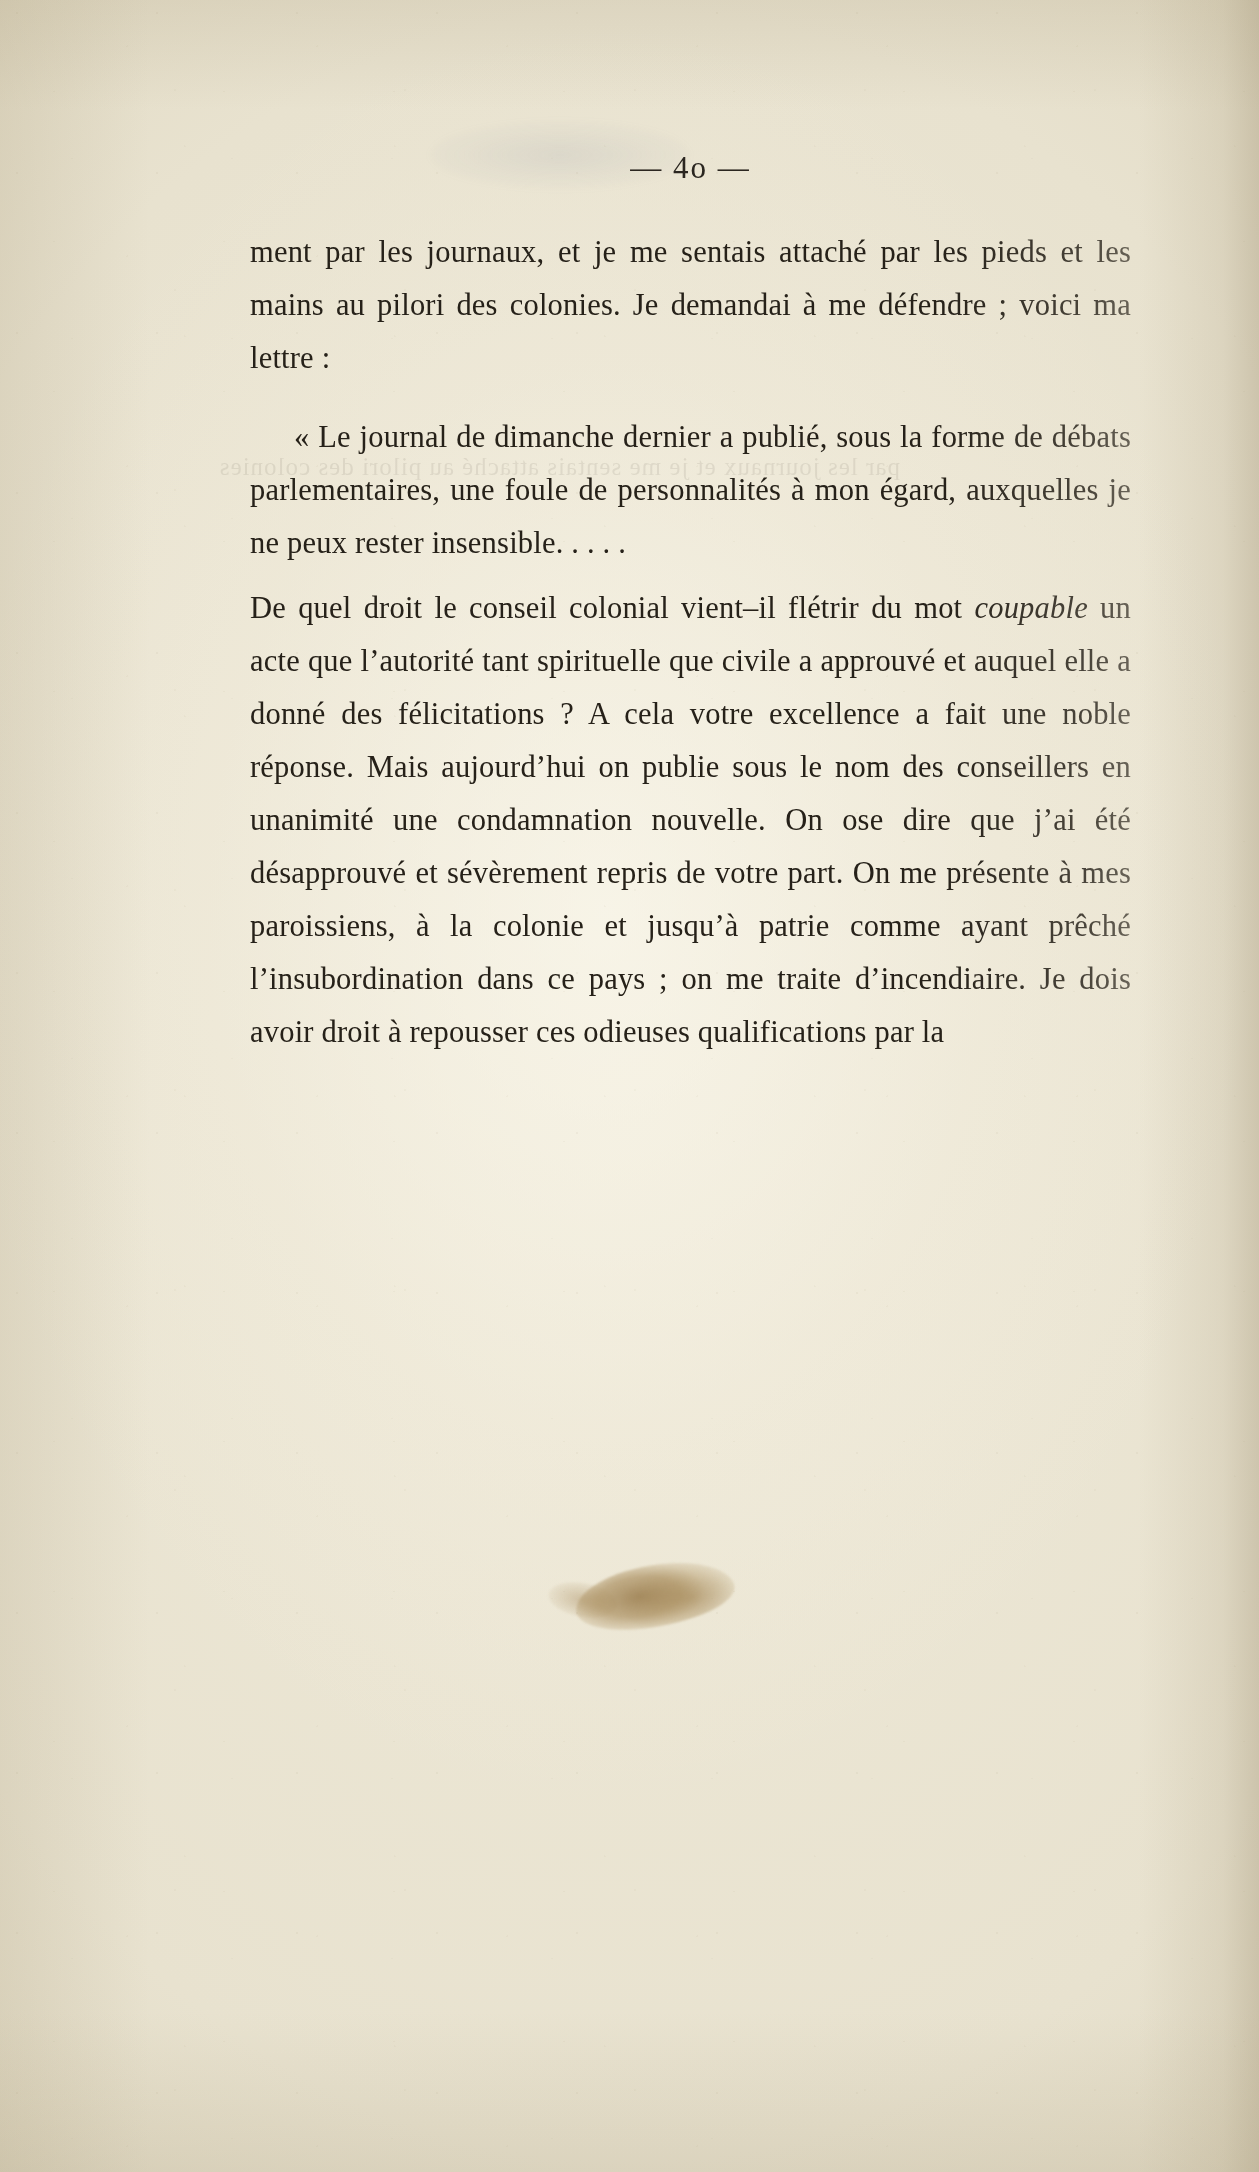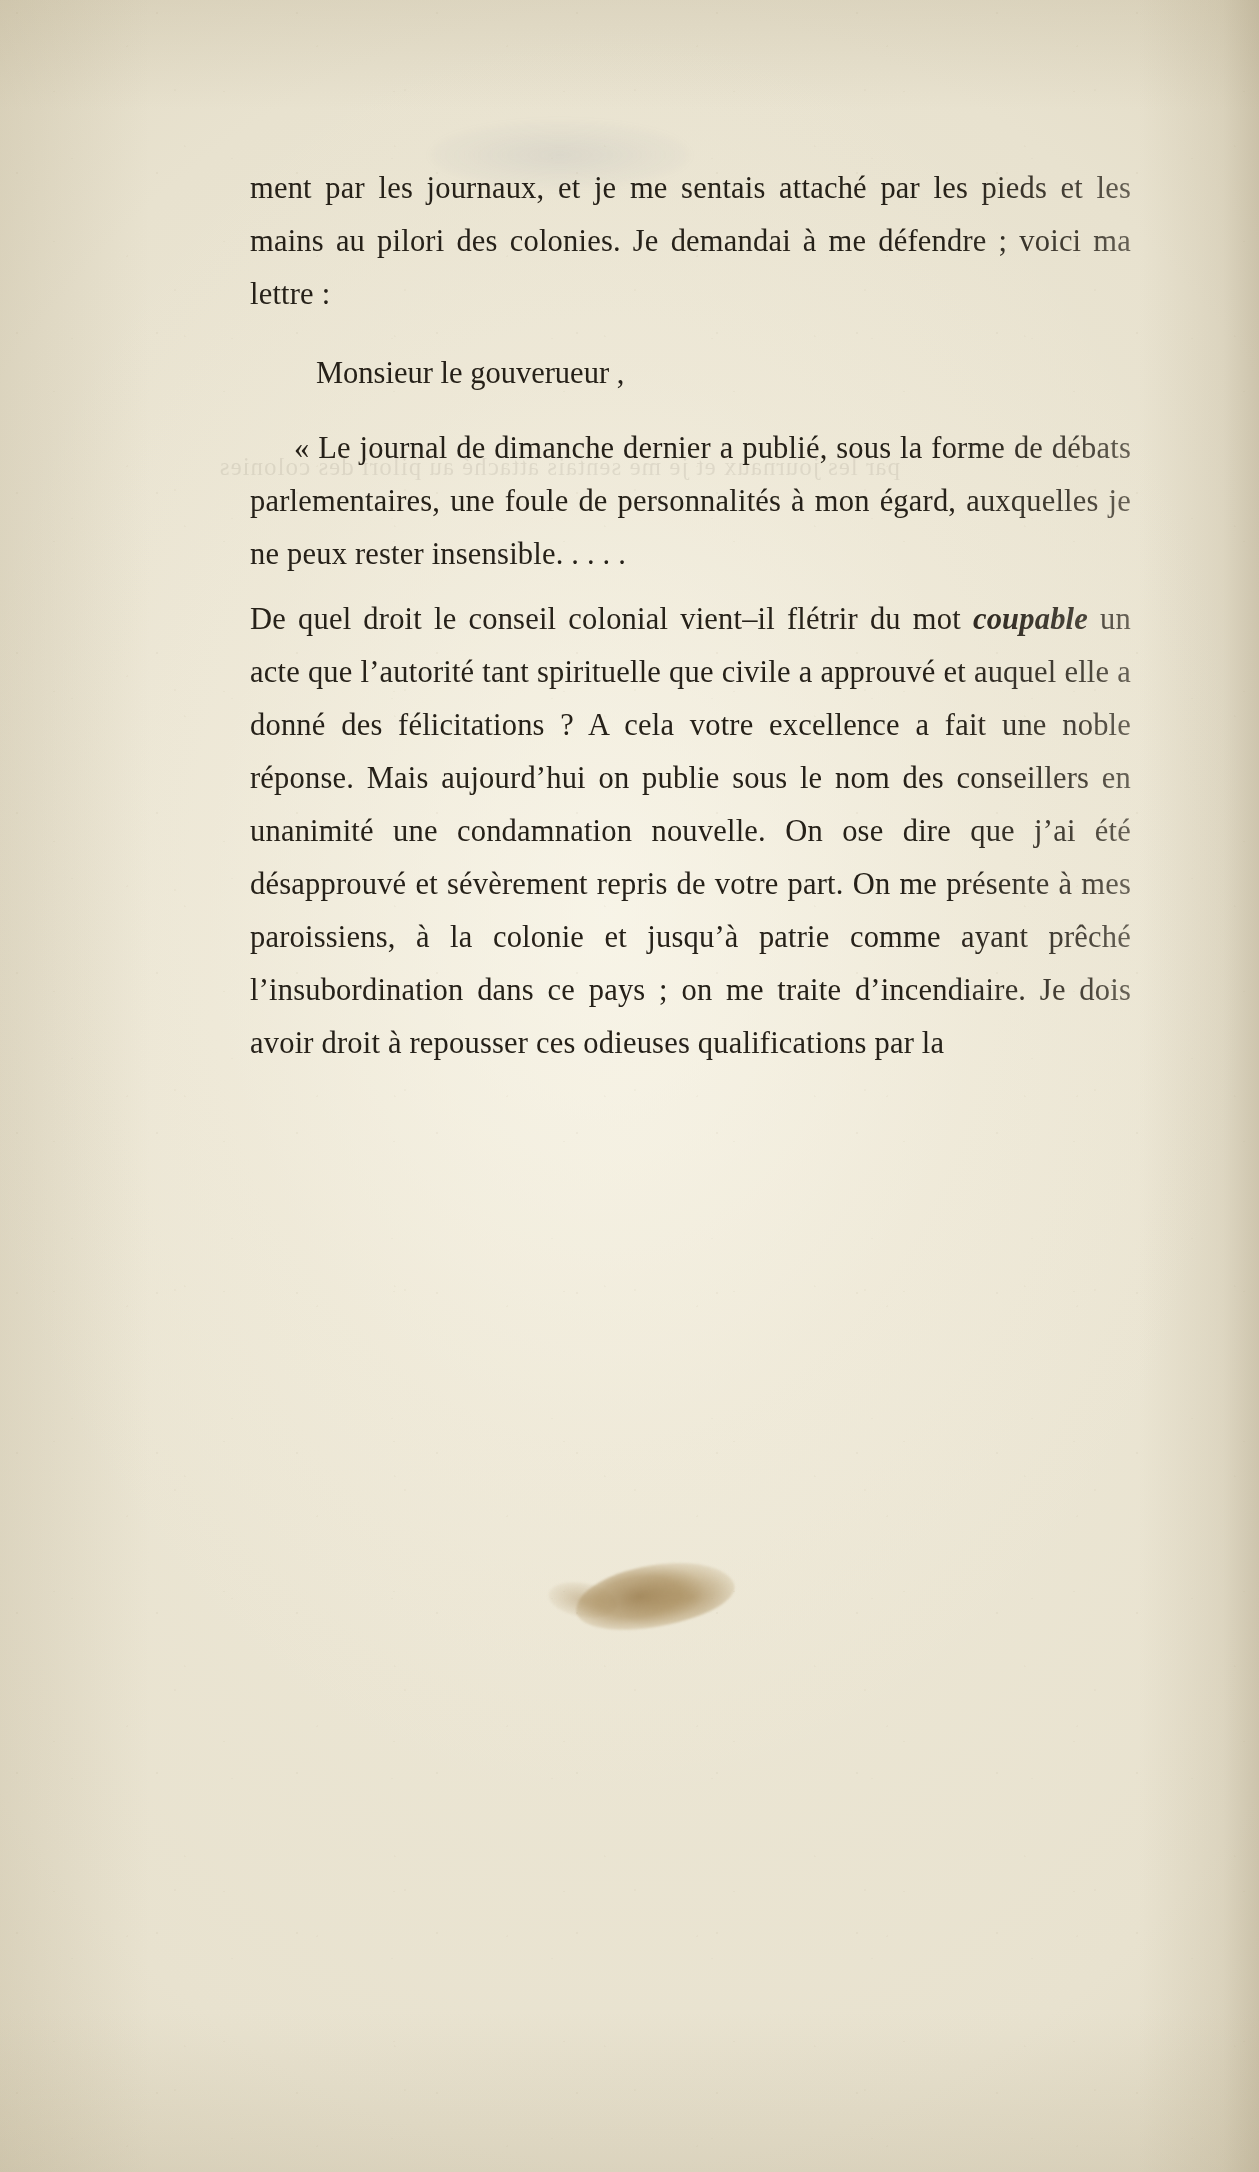--- a/index.html
+++ b/index.html
@@ -89,21 +89,21 @@
   .salutation {
     font-size: 30.5px;
     line-height: 53px;
     margin: 0 0 22px 0;
     padding-left: 78px;
     color: #262119;
   }
 
   .indent-first { text-indent: 44px; }
 
-  .ital { font-style: italic; font-weight: bold; }
+  .ital { font-style: italic; }
 
   
   .fade-right {
     -webkit-mask-image: linear-gradient(to right, rgba(0,0,0,1) 0%, rgba(0,0,0,1) 78%, rgba(0,0,0,0.82) 94%, rgba(0,0,0,0.62) 100%);
             mask-image: linear-gradient(to right, rgba(0,0,0,1) 0%, rgba(0,0,0,1) 78%, rgba(0,0,0,0.82) 94%, rgba(0,0,0,0.62) 100%);
   }
 
   
   .stain {
     position: absolute;
@@ -184,24 +184,24 @@
   <div class="edge-left"></div>
   <div class="edge-right"></div>
   <div class="edge-bottom"></div>
 
   <div class="smudge"></div>
 
   <div class="showthrough">par les journaux et je me sentais attaché au pilori des colonies</div>
 
   <div class="text-column fade-right">
 
+    <div class="folio">— 4o —</div>
 
     <p class="para para-intro">ment par les journaux, et je me sentais attaché par les pieds et les mains au pilori des colonies. Je demandai à me défendre ; voici ma lettre :</p>
 
-    <p class="salutation">Monsieur le gouverueur ,</p>
 
     <p class="para indent-first">« Le journal de dimanche dernier a publié, sous la forme de débats parlementaires, une foule de personnalités à mon égard, auxquelles je ne peux rester insensible. . . . .</p>
 
     <p class="para"><span>De quel droit le conseil colonial vient–il flétrir du mot </span><span class="ital">coupable</span><span> un acte que l’autorité tant spirituelle que civile a approuvé et auquel elle a donné des félicitations ? A cela votre excellence a fait une noble réponse. Mais aujourd’hui on publie sous le nom des conseillers en unanimité une condamnation nouvelle. On ose dire que j’ai été désapprouvé et sévèrement repris de votre part. On me présente à mes paroissiens, à la colonie et jusqu’à     patrie comme ayant prêché l’insubordination dans ce pays ; on me traite d’incendiaire. Je dois avoir droit à repousser ces odieuses qualifications par la</span></p>
 
   </div>
 
   <div class="stain2"></div>
   <div class="stain"></div>
 

